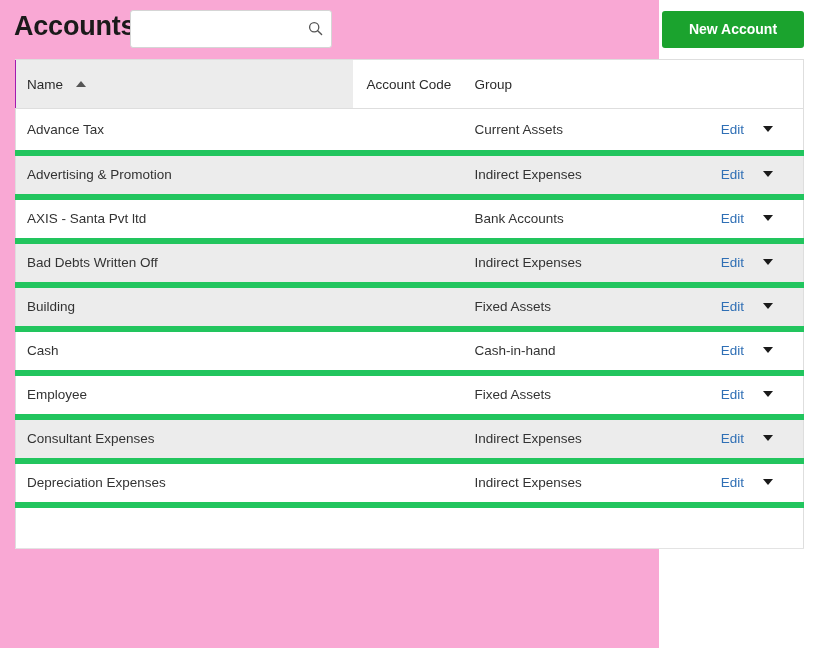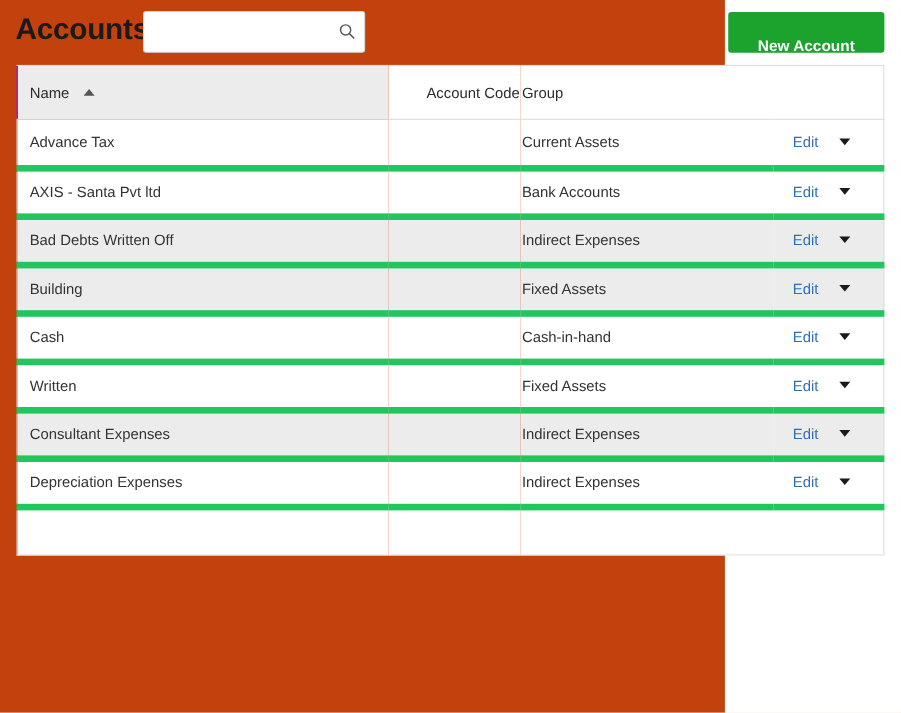--- a/index.html
+++ b/index.html
@@ -9,21 +9,21 @@
     width: 819px;
     height: 648px;
     background: #ffffff;
     font-family: "Liberation Sans", sans-serif;
     overflow: hidden;
   }
   #page {
     position: relative;
     width: 659px;
     height: 648px;
-    background: #c2410c;
+    background: #f9a8d4;
   }
 
   
   .page-header {
     position: absolute;
     left: 0; top: 0;
     width: 819px;
     height: 58px;
   }
   .page-title {
@@ -73,21 +73,21 @@
     height: 37px;
     background: #1ba32e;
     border: none;
     border-radius: 3px;
     color: #ffffff;
     font-family: "Liberation Sans", sans-serif;
     font-size: 14px;
     font-weight: bold;
     cursor: pointer;
     line-height: 37px;
-    padding: 12px;
+    padding: 0;
   }
 
   
   .accounts-table {
     position: absolute;
     left: 15px;
     top: 59px;
     width: 788px;
     border-collapse: collapse;
     table-layout: fixed;
@@ -112,21 +112,20 @@
     height: 49px;
   }
   th.col-name {
     background: #ececec;
     border-left: 1px solid #a21caf;
     padding-left: 11px;
     position: relative;
   }
   th.col-code {
     padding-left: 14px;
-    text-align: right;
   }
   th.col-group { padding-left: 2px; }
   th.col-actions {
     border-right: 1px solid #dedede;
   }
   .sort-caret {
     display: inline-block;
     margin-left: 9px;
     width: 0; height: 0;
     border-left: 5px solid transparent;
@@ -213,20 +212,26 @@
         <th class="col-actions" style="width:101px;"></th>
       </tr>
     </thead>
     <tbody id="table-body">
         <tr class="odd">
           <td class="cell-name">Advance Tax</td>
           <td class="cell-code"></td>
           <td class="cell-group">Current Assets</td>
           <td class="cell-actions"><a class="edit-link">Edit</a><span class="row-caret"></span></td>
         </tr>
+        <tr class="even">
+          <td class="cell-name">Advertising &amp; Promotion</td>
+          <td class="cell-code"></td>
+          <td class="cell-group">Indirect Expenses</td>
+          <td class="cell-actions"><a class="edit-link">Edit</a><span class="row-caret"></span></td>
+        </tr>
         <tr class="odd">
           <td class="cell-name">AXIS - Santa Pvt ltd</td>
           <td class="cell-code"></td>
           <td class="cell-group">Bank Accounts</td>
           <td class="cell-actions"><a class="edit-link">Edit</a><span class="row-caret"></span></td>
         </tr>
         <tr class="even">
           <td class="cell-name">Bad Debts Written Off</td>
           <td class="cell-code"></td>
           <td class="cell-group">Indirect Expenses</td>
@@ -238,21 +243,21 @@
           <td class="cell-group">Fixed Assets</td>
           <td class="cell-actions"><a class="edit-link">Edit</a><span class="row-caret"></span></td>
         </tr>
         <tr class="odd">
           <td class="cell-name">Cash</td>
           <td class="cell-code"></td>
           <td class="cell-group">Cash-in-hand</td>
           <td class="cell-actions"><a class="edit-link">Edit</a><span class="row-caret"></span></td>
         </tr>
         <tr class="odd">
-          <td class="cell-name">Written</td>
+          <td class="cell-name">Employee</td>
           <td class="cell-code"></td>
           <td class="cell-group">Fixed Assets</td>
           <td class="cell-actions"><a class="edit-link">Edit</a><span class="row-caret"></span></td>
         </tr>
         <tr class="even">
           <td class="cell-name">Consultant Expenses</td>
           <td class="cell-code"></td>
           <td class="cell-group">Indirect Expenses</td>
           <td class="cell-actions"><a class="edit-link">Edit</a><span class="row-caret"></span></td>
         </tr>

